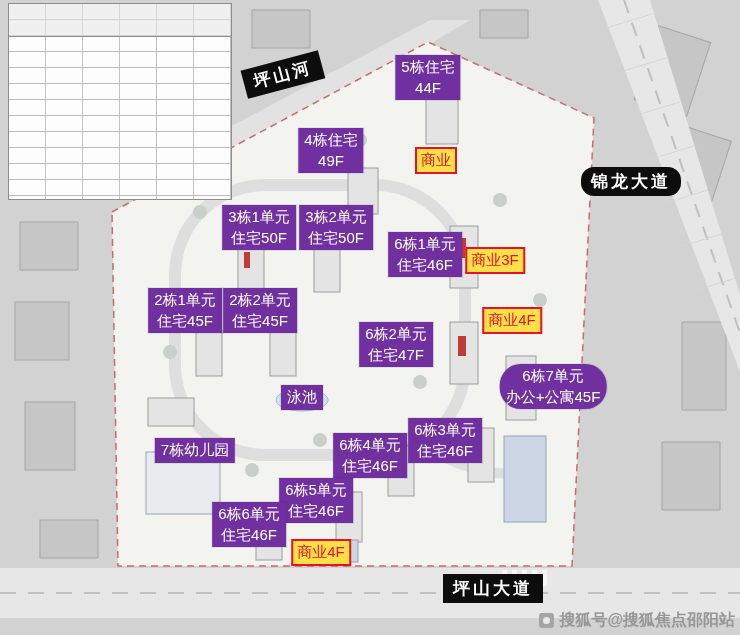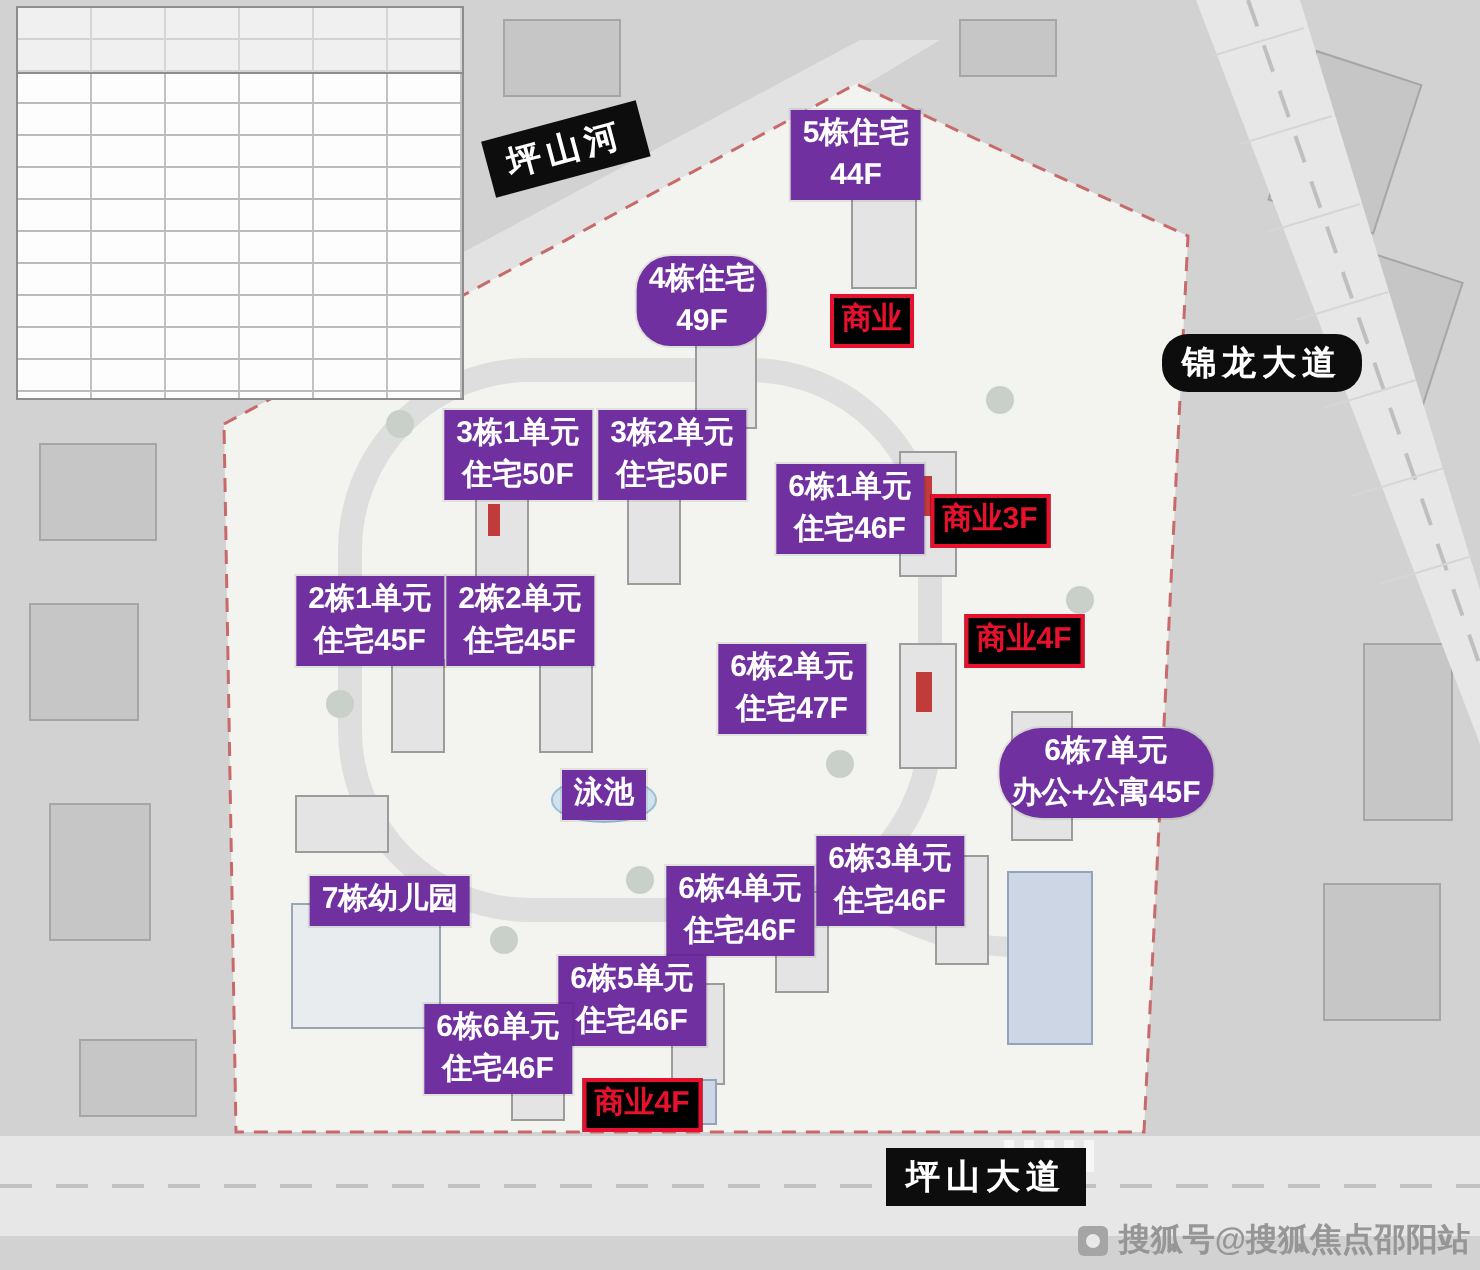--- a/index.html
+++ b/index.html
@@ -18,26 +18,26 @@
       repeating-linear-gradient(to right, transparent 0 36px, #c2c2c2 36px 37px);
   }
   .spec-table .hdr{
     position:absolute;left:0;top:0;width:100%;height:33px;
     border-bottom:1px solid #8d8d8d;box-sizing:border-box;
     background:rgba(230,230,230,.55);
   }
   
   .lbl{
     position:absolute;transform:translateX(-50%);
-    font-weight:700;font-size:15px;line-height:1.38;
+    font-weight:400;font-size:15px;line-height:1.38;
     text-align:center;white-space:pre-line;
     padding:2px 6px;box-sizing:border-box;
   }
   .lbl-purple{background:#7030a0;color:#ffffff;box-shadow:0 0 0 1px rgba(0,0,0,.08);}
-  .lbl-red{background:#000000;color:#e8112d;border:2px solid #e8112d;padding:1px 4px;}
+  .lbl-red{background:#fde047;color:#e8112d;border:2px solid #e8112d;padding:1px 4px;}
   .lbl-road{
     background:#0d0d0d;color:#ffffff;font-size:17px;letter-spacing:3px;
     padding:3px 10px;font-weight:700;
   }
   .rot{transform:translateX(-50%) rotate(-15deg);}
   
   .watermark{
     position:absolute;right:5px;bottom:4px;display:flex;align-items:center;gap:5px;
     color:#969696;font-size:16px;font-weight:700;
   }
@@ -148,21 +148,21 @@
   <div class="spec-table">
     <div class="hdr"></div>
   </div>
 
   <div class="lbl lbl-road rot" style="left:283px;top:60px;">坪山河</div>
   <div class="lbl lbl-road" style="left:631px;top:167px;border-radius:13px;">锦龙大道</div>
   <div class="lbl lbl-road" style="left:493px;top:574px;">坪山大道</div>
 
   <div class="lbl lbl-purple" style="left:428px;top:55px;">5栋住宅
 44F</div>
-  <div class="lbl lbl-purple" style="left:351px;top:128px;border-radius:17px;">4栋住宅
+  <div class="lbl lbl-purple" style="left:331px;top:128px;">4栋住宅
 49F</div>
   <div class="lbl lbl-purple" style="left:259px;top:205px;">3栋1单元
 住宅50F</div>
   <div class="lbl lbl-purple" style="left:336px;top:205px;">3栋2单元
 住宅50F</div>
   <div class="lbl lbl-purple" style="left:425px;top:232px;">6栋1单元
 住宅46F</div>
   <div class="lbl lbl-purple" style="left:185px;top:288px;">2栋1单元
 住宅45F</div>
   <div class="lbl lbl-purple" style="left:260px;top:288px;">2栋2单元

